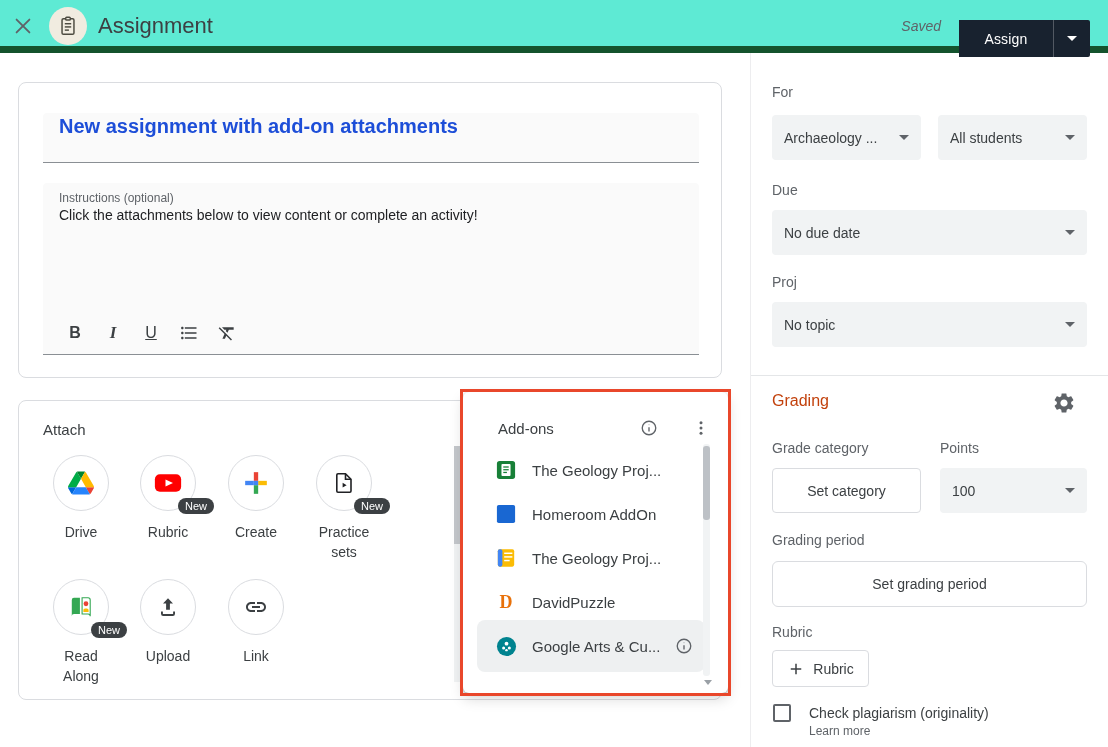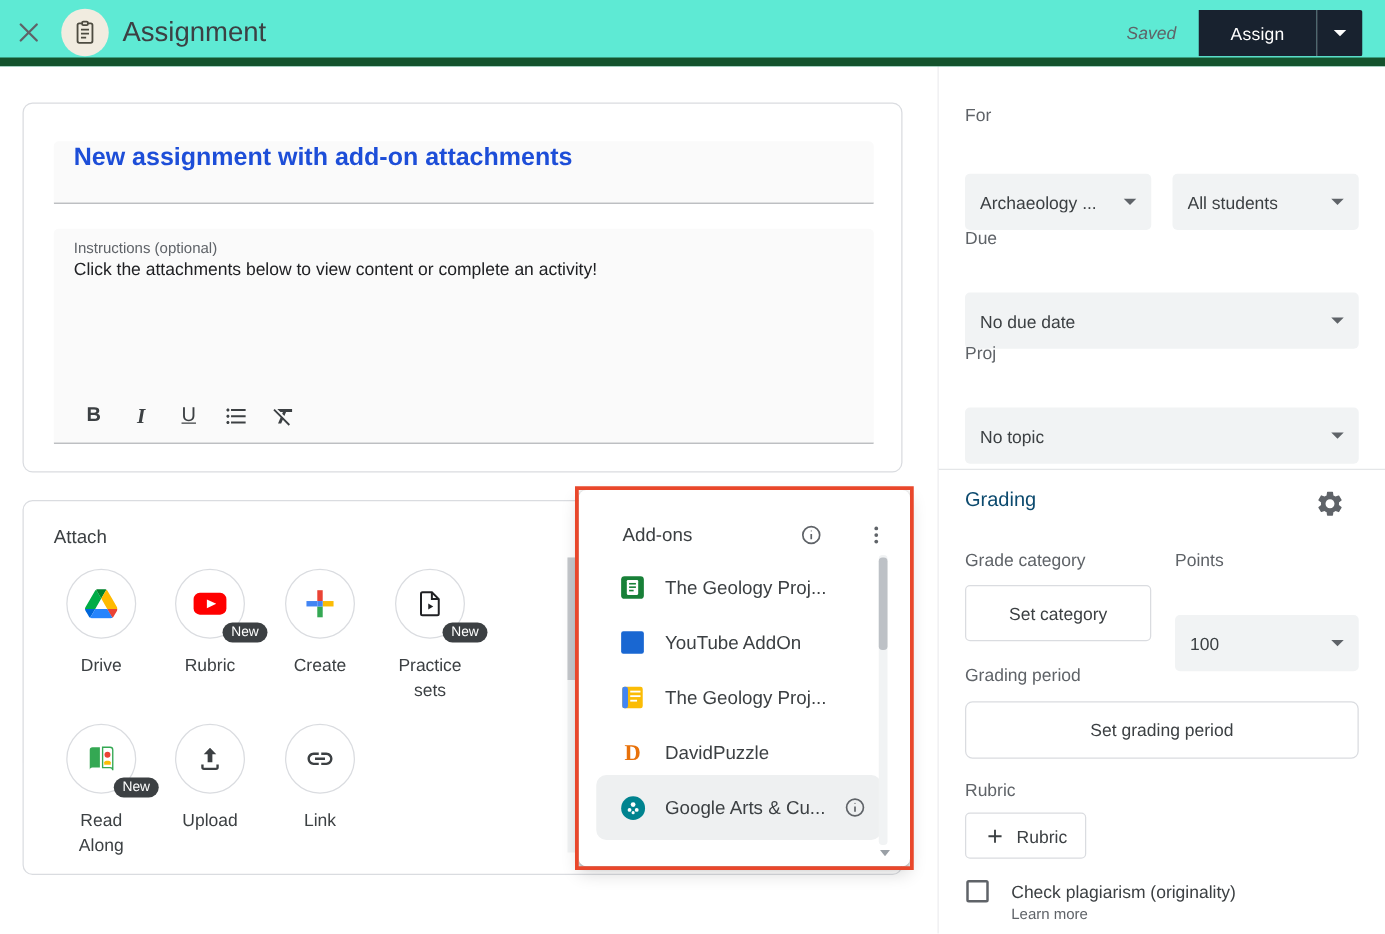--- a/index.html
+++ b/index.html
@@ -5,21 +5,21 @@
   * { box-sizing: border-box; }
   body { margin:0; background:#fff; font-family:"Liberation Sans","DejaVu Sans",sans-serif; color:#3c4043; }
   #screen { position:relative; width:1108px; height:747px; background:#fff; overflow:hidden; }
 
   
   .topbar { position:absolute; left:0; top:0; width:1108px; height:53px; background:#5eead4; border-bottom:7px solid #14532d; z-index:10; }
   .close-btn { position:absolute; left:12px; top:15px; width:22px; height:22px; cursor:pointer; }
   .assign-type-circle { position:absolute; left:49px; top:7px; width:38px; height:38px; border-radius:50%; background:#f1ece0; display:flex; align-items:center; justify-content:center; }
   .page-title { position:absolute; left:98px; top:13px; font-size:22px; color:#3c4043; }
   .saved-status { position:absolute; right:167px; top:18px; font-size:14px; font-style:italic; color:#5f6368; }
-  .assign-wrap { position:absolute; right:18px; top:8px; height:37px; display:flex; border-radius:2px; overflow:hidden;padding-left:38px; }
+  .assign-wrap { position:absolute; right:18px; top:20px; height:37px; display:flex; border-radius:2px; overflow:hidden;padding-left:38px; }
   .assign-main { width:94px; background:#18222f; color:#fff; font-size:14px; font-weight:500; display:flex; align-items:center; justify-content:center; letter-spacing:.2px; cursor:pointer; }
   .assign-caret { width:37px; background:#18222f; border-left:1px solid rgba(255,255,255,.25); display:flex; align-items:center; justify-content:center; cursor:pointer; }
   .caret-white { width:0; height:0; border-left:5px solid transparent; border-right:5px solid transparent; border-top:5px solid #fff; }
 
   
   .card { position:absolute; background:#fff; border:1px solid #dadce0; border-radius:8px; }
   .card-form { left:18px; top:82px; width:704px; height:296px; }
   .card-attach { left:18px; top:400px; width:704px; height:300px; }
 
   .field { position:absolute; left:24px; width:656px; background:#fafafa; border-bottom:1px solid #8a8f94; border-radius:4px 4px 0 0; }
@@ -61,26 +61,26 @@
   .popup-scrolltrack { position:absolute; left:240px; top:52px; width:7px; height:232px; background:#f1f3f4; border-radius:3px; }
   .popup-scrollthumb { position:absolute; left:0; top:2px; width:7px; height:74px; background:#bdc1c6; border-radius:3px; }
   .popup-scrollarrow { position:absolute; left:241px; top:288px; width:0; height:0; border-left:4px solid transparent; border-right:4px solid transparent; border-top:5px solid #9aa0a6; }
 
   
   .annotation-box { position:absolute; left:460px; top:389px; width:271px; height:307px; border:3px solid #e9472b; z-index:6; pointer-events:none; }
 
   
   .sidebar-divider-v { position:absolute; left:750px; top:53px; width:1px; height:694px; background:#ededef; }
   .side-label { position:absolute; font-size:14px; color:#5f6368; }
-  .select { position:absolute; height:45px; background:#f1f3f4; border-radius:4px; display:flex; align-items:center; padding:0 12px; font-size:14px; color:#3c4043; cursor:pointer;margin-top:24px; }
+  .select { position:absolute; height:45px; background:#f1f3f4; border-radius:4px; display:flex; align-items:center; padding:0 12px; font-size:14px; color:#3c4043; cursor:pointer; }
   .select-text { white-space:nowrap; overflow:hidden; text-overflow:ellipsis; }
   .caret-gray { margin-left:auto; flex:none; width:0; height:0; border-left:5px solid transparent; border-right:5px solid transparent; border-top:5px solid #5f6368; padding-left:0; }
   .btn-outline { position:absolute; background:#fff; border:1px solid #dadce0; border-radius:4px; display:flex; align-items:center; justify-content:center; font-size:14px; font-weight:500; color:#3c4043; cursor:pointer; }
   .divider-h { position:absolute; left:751px; top:375px; width:357px; height:1px; background:#e4e6e8; }
-  .grading-title { position:absolute; left:772px; top:392px; font-size:16px; font-weight:500; color:#0c4a6e; }
+  .grading-title { position:absolute; left:772px; top:392px; font-size:16px; font-weight:500; color:#c2410c; }
   .gear-btn { position:absolute; left:1052px; top:391px; width:24px; height:24px; cursor:pointer; }
   .checkbox { position:absolute; left:773px; top:704px; width:18px; height:18px; border:2px solid #5f6368; border-radius:2px; background:#fff; cursor:pointer; }
   .plagiarism-label { position:absolute; left:809px; top:705px; font-size:14px; color:#3c4043; }
   .learn-more { position:absolute; left:809px; top:724px; font-size:12px; color:#5f6368; cursor:pointer; }
 </style>
 </head>
 <body>
 
 <div id="screen">
 
@@ -253,21 +253,21 @@
       </span>
       <span class="addon-label">The Geology Proj...</span>
     </div>
 
     <div class="addon-row" style="top:100px;">
       <span class="addon-icon">
         <svg viewBox="0 0 22 22" width="20" height="20">
             <rect x="1" y="1" width="20" height="20" rx="2" fill="#1967d2"></rect>
           </svg>
       </span>
-      <span class="addon-label">YouTube AddOn</span>
+      <span class="addon-label">Homeroom AddOn</span>
     </div>
 
     <div class="addon-row" style="top:144px;">
       <span class="addon-icon">
         <svg viewBox="0 0 22 22" width="20" height="20">
             <rect x="2" y="1.5" width="18" height="19" rx="2" fill="#fbbc05"></rect>
             <rect x="2" y="1.5" width="5" height="19" rx="2" fill="#4285f4"></rect>
             <rect x="9" y="5" width="9" height="1.6" fill="#fff"></rect>
             <rect x="9" y="9" width="9" height="1.6" fill="#fff"></rect>
             <rect x="9" y="13" width="6" height="1.6" fill="#fff"></rect>

